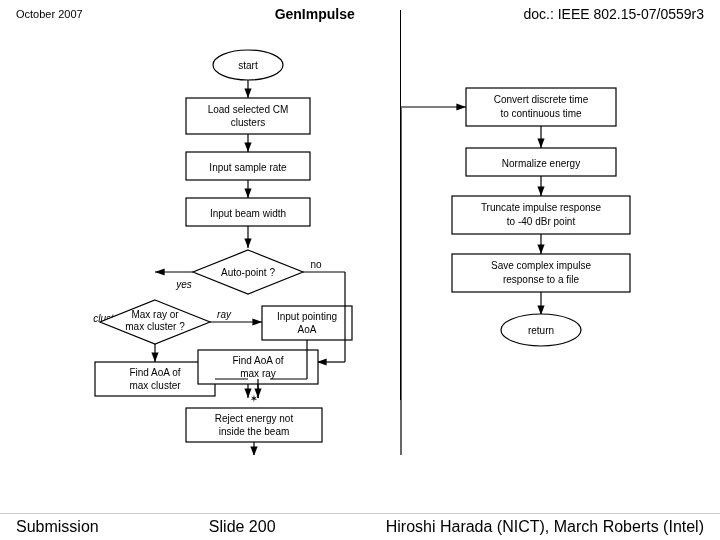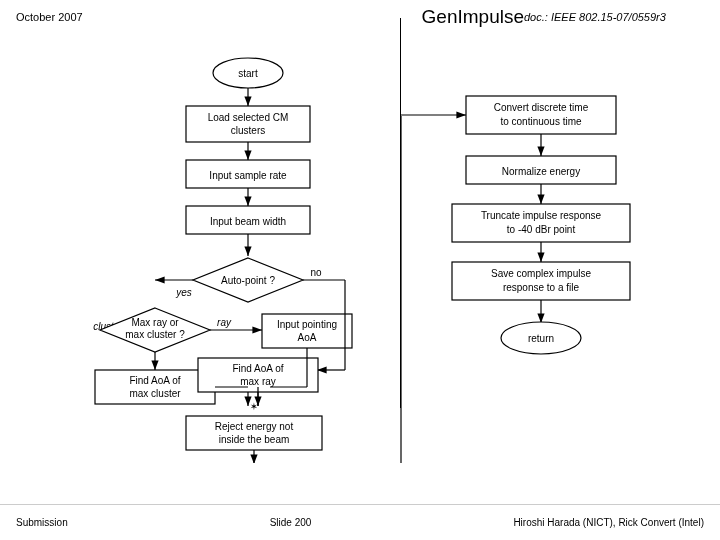--- a/index.html
+++ b/index.html
@@ -12,52 +12,51 @@
       overflow: hidden;
       position: relative;
     }
     .header {
       display: flex;
       justify-content: space-between;
       align-items: center;
       padding: 6px 16px 2px 16px;
     }
     .header-title {
-      font-size: 19px;
-      font-weight: normal;
-      text-align: right;
+      font-size: 14px;
+      font-weight: bold;
+      text-align: center;
       flex: 1;
     }
     .header-left {
       font-size: 11px;
       min-width: 90px;
     }
     .header-right {
-      font-size: 11px;
+      font-size: 14px;
       min-width: 180px;
-      font-style: italic;
     }
     
     .flowchart {
       position: absolute;
-      top: 8px; left: 0;
+      top: 0; left: 0;
       width: 720px;
       height: 455px;
       text-decoration: underline;
     }
     .footer {
       position: absolute;
       bottom: 0;
       left: 0;
       width: 720px;
       display: flex;
       justify-content: space-between;
-      padding: 12px 16px;
+      padding: 4px 16px;
       border-top: 1px solid #ccc;
-      font-size: 10px;
+      font-size: 16px;
     }
     
     .fc-box {
       fill: white;
       stroke: black;
       stroke-width: 1.2;
     }
     .fc-diamond {
       fill: white;
       stroke: black;
@@ -199,14 +198,14 @@
   <line x1="307" y1="340" x2="307" y2="379" stroke="#000" stroke-width="1.2"></line>
   <line x1="307" y1="379" x2="270" y2="379" stroke="#000" stroke-width="1.2"></line>
   <line x1="258" y1="379" x2="258" y2="398" stroke="#000" stroke-width="1.2" class="arrow"></line>
 
 </svg>
 </div>
 
 <div class="footer" style="position:absolute;bottom:0;left:0;width:720px;">
   <span>Submission</span>
   <span>Slide 200</span>
-  <span>Hiroshi Harada (NICT), Rick Convert (Intel)</span>
+  <span>Hiroshi Harada (NICT), March Roberts (Intel)</span>
 </div>
 
 </body></html>

